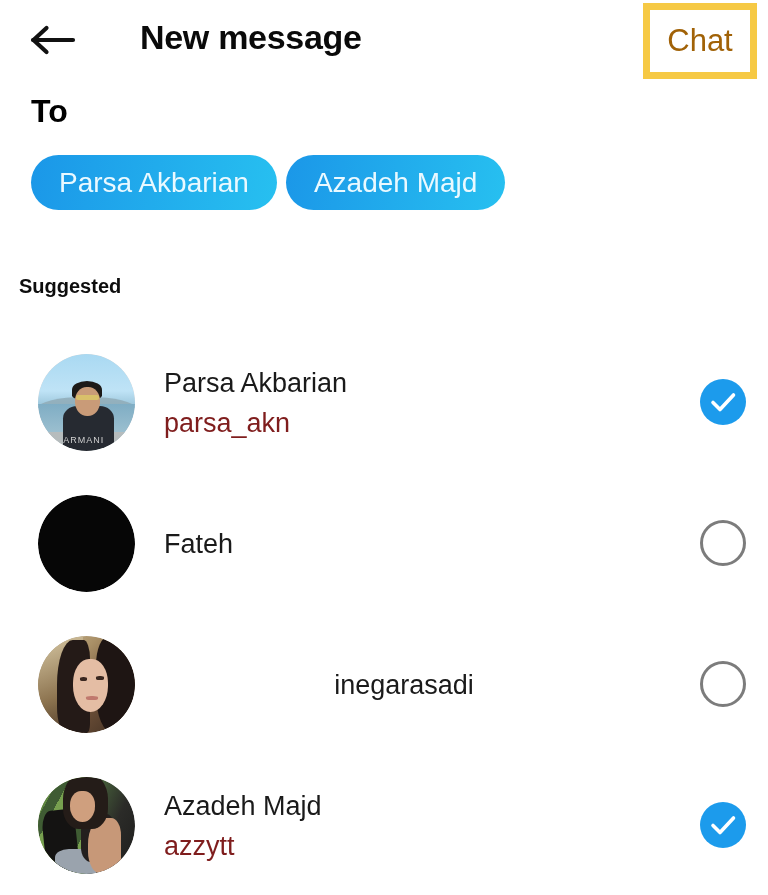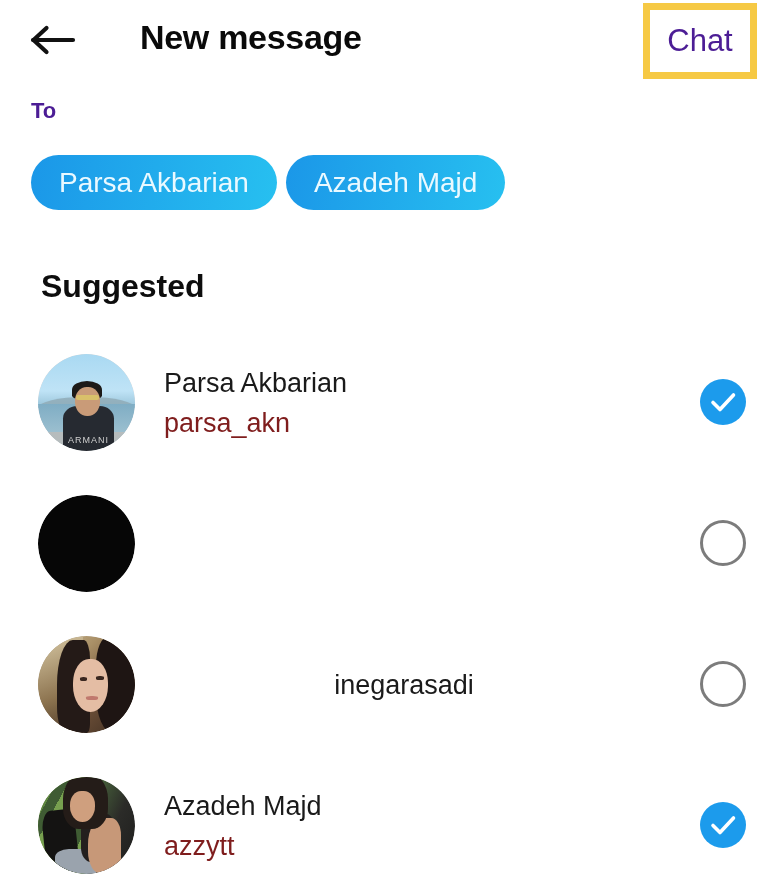--- a/index.html
+++ b/index.html
@@ -57,34 +57,34 @@
     border: 7px solid #f6c944;
     background: #ffffff;
   }
   .chat-btn {
     position: absolute;
     left: 643px; top: 3px;
     width: 114px; height: 76px;
     display: flex; align-items: center; justify-content: center;
     font-size: 31px;
     font-weight: normal;
-    color: #4c1d95;
+    color: #a16207;
     cursor: pointer;
     background: transparent;
     border: 0;
     font-family: "Liberation Sans", sans-serif;
   }
 
   
   .to-label {
     position: absolute;
     left: 31px; top: 92px;
-    font-size: 22px;
+    font-size: 32px;
     font-weight: bold;
-    color: #4c1d95;
+    color: #000000;
     line-height: 38px;
   }
 
   .chips {
     position: absolute;
     left: 31px; top: 155px;
     display: flex;
     align-items: center;
     gap: 9px;
   }
@@ -97,22 +97,22 @@
     line-height: 55px;
     padding: 0 28px;
     white-space: nowrap;
     cursor: pointer;
     user-select: none;
   }
 
   
   .section-title {
     position: absolute;
-    left: 41px; top: 268px;
-    font-size: 32px;
+    left: 19px; top: 268px;
+    font-size: 20px;
     font-weight: bold;
     color: #0d0d0d;
     line-height: 36px;
   }
 
   
   .list {
     position: absolute;
     left: 0; top: 338px;
     width: 768px;
@@ -184,21 +184,21 @@
   
   
   .av-parsa { position:absolute; inset:0; background:linear-gradient(#a9d9f2 0%, #bfe3f6 38%, #9ec8dd 52%, #8fb9cf 70%, #b9c4c8 100%); }
   .av-parsa .hills { position:absolute; left:0; top:44%; width:100%; height:12%; background:#8fa9b4; opacity:.8; border-radius:50% 50% 0 0 / 100% 100% 0 0; }
   .av-parsa .sea { position:absolute; left:0; top:52%; width:100%; height:30%; background:linear-gradient(#7fadc4,#9dc0d0); }
   .av-parsa .shore { position:absolute; left:0; bottom:0; width:100%; height:20%; background:#b6bcbd; }
   .av-parsa .body { position:absolute; left:26%; bottom:0; width:52%; height:46%; background:#262a31; border-radius:28% 28% 0 0; }
   .av-parsa .face { position:absolute; left:38%; top:34%; width:26%; height:30%; background:#c99b78; border-radius:46% 46% 48% 48%; }
   .av-parsa .hair { position:absolute; left:35%; top:28%; width:31%; height:18%; background:#1d1a18; border-radius:50% 50% 22% 22%; }
   .av-parsa .glasses { position:absolute; left:39%; top:42%; width:24%; height:5%; background:#d9c06a; border-radius:2px; }
-  .av-parsa .brand { position:absolute; left:26%; bottom:6%; width:52%; text-align:center; color:#cfcfcf; font-size:9px; letter-spacing:1px; font-family:"Liberation Sans",sans-serif; }
+  .av-parsa .brand { position:absolute; left:26%; bottom:6%; width:52%; color:#cfcfcf; font-size:9px; letter-spacing:1px; font-family:"Liberation Sans",sans-serif; }
 
   
   .av-fateh { position:absolute; inset:0; background:#060606; }
 
   
   .av-inegar { position:absolute; inset:0; background:linear-gradient(135deg,#cfc09a 0%, #a98f66 32%, #6d5038 62%, #3a2a1f 100%); }
   .av-inegar .wall { position:absolute; left:0; top:0; width:46%; height:100%; background:linear-gradient(160deg,#d8c9a5,#8d7450 60%,#4a3626); }
   .av-inegar .hairL { position:absolute; left:20%; top:4%; width:34%; height:96%; background:#241a17; border-radius:48% 20% 10% 28%; }
   .av-inegar .hairR { position:absolute; right:-4%; top:0%; width:44%; height:100%; background:#1e1513; border-radius:30% 40% 10% 40%; }
   .av-inegar .face { position:absolute; left:36%; top:24%; width:36%; height:54%; background:#e4bda4; border-radius:46% 46% 50% 50%; }
@@ -277,20 +277,21 @@
       </div>
     </div>
 
     <div class="row">
       <div class="avatar">
         <div class="av-inner">
             <div class="av-fateh"></div>
           </div>
       </div>
       <div class="row-text">
+        <div class="row-name">Fateh</div>
       </div>
       <div class="check off">
         <span></span>
       </div>
     </div>
 
     <div class="row">
       <div class="avatar">
         <div class="av-inner">
           <div class="av-inegar">

